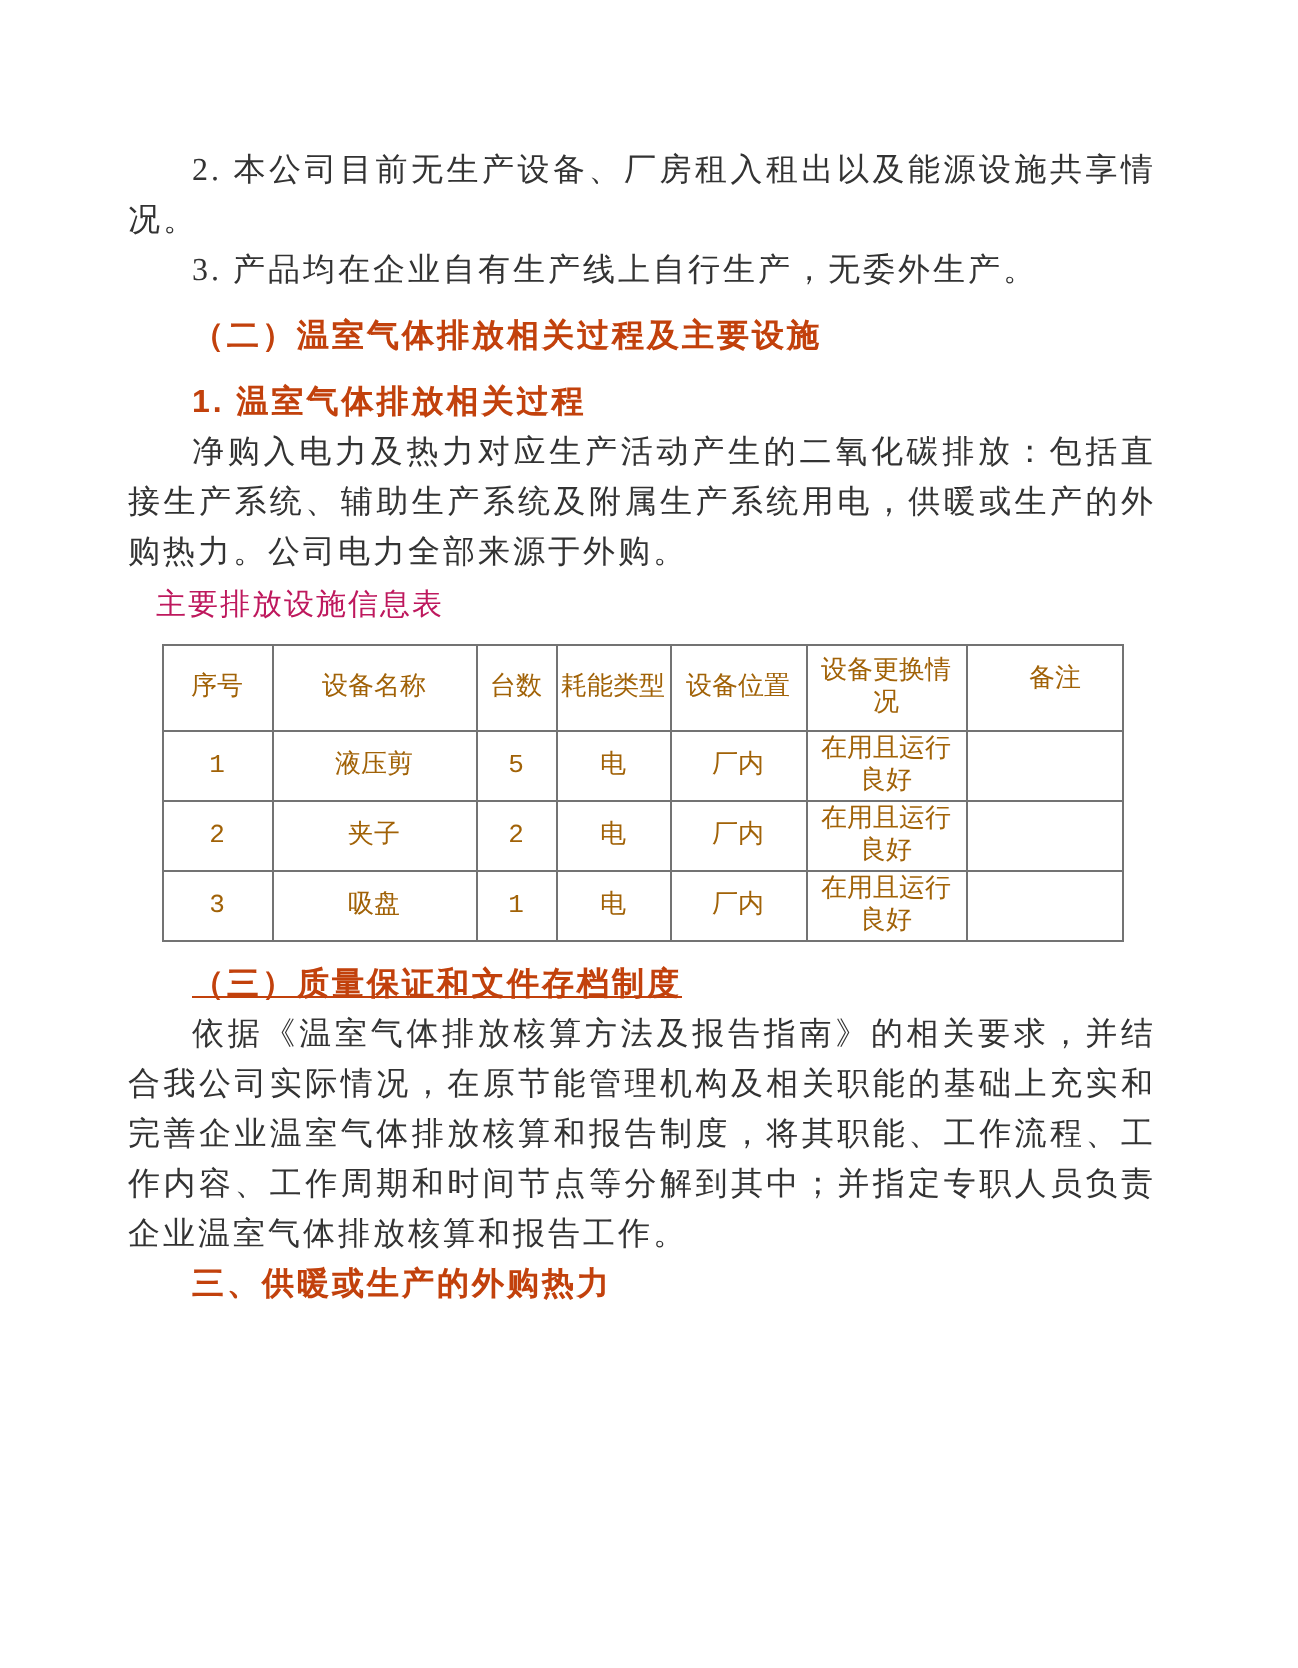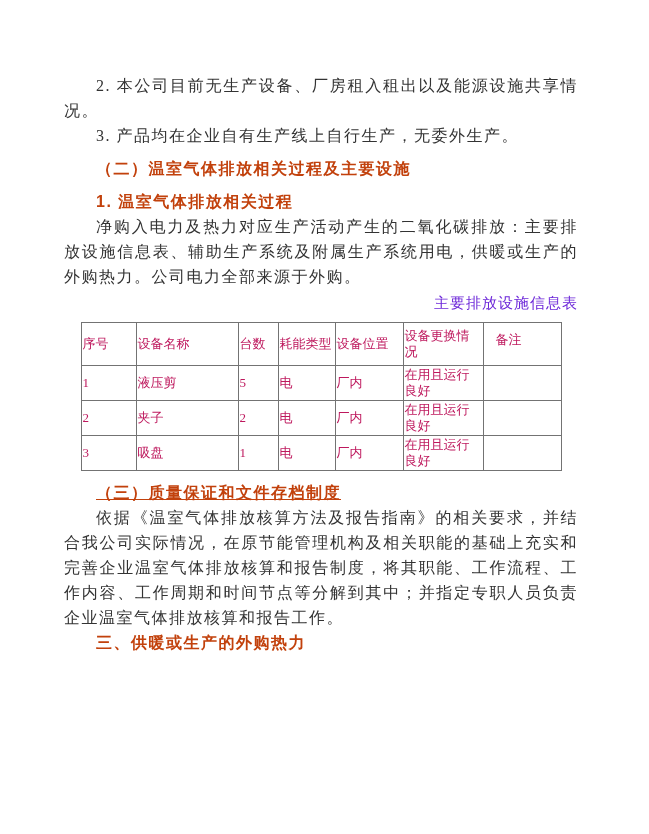--- a/index.html
+++ b/index.html
@@ -29,36 +29,37 @@
     font-family: "Liberation Sans", "DejaVu Sans", sans-serif;
     font-weight: bold;
     color: #c2410c;
     font-size: 16px;
     line-height: 25px;
     text-indent: 2em;
     letter-spacing: 1.5px;
   }
   .table-title {
     margin: 0;
-    text-align: right;
+    text-align: left;
     font-size: 15px;
     letter-spacing: 1px;
     line-height: 25px;
-    color: #6d28d9;
+    color: #be185d;
     padding-left: 14px;
   }
   table.facility {
     border-collapse: collapse;
     table-layout: fixed;
     width: 480px;
     margin: 6px auto 0;
     font-size: 13px;
     line-height: 16px;
-    color: #be185d;
-    text-align: left;
+    color: #a16207;
+    text-align: center;
+    font-family: Liberation Mono, monospace;
   }
   table.facility th, table.facility td {
     border: 1px solid #737373;
     padding: 1px;
     font-weight: normal;
     vertical-align: middle;
     overflow: hidden;
   }
   table.facility thead th { height: 43px; }
   table.facility tbody td { height: 33px; }
@@ -77,21 +78,21 @@
 <div class="page">
 
   <p class="body-par mt0">2. 本公司目前无生产设备、厂房租入租出以及能源设施共享情况。</p>
 
   <p class="body-par mt3">3. 产品均在企业自有生产线上自行生产，无委外生产。</p>
 
   <div class="heading mt8">（二）温室气体排放相关过程及主要设施</div>
 
   <div class="heading mt8">1. 温室气体排放相关过程</div>
 
-  <p class="body-par mt5">净购入电力及热力对应生产活动产生的二氧化碳排放：主要排放设施信息表、辅助生产系统及附属生产系统用电，供暖或生产的外购热力。公司电力全部来源于外购。</p>
+  <p class="body-par mt5">净购入电力及热力对应生产活动产生的二氧化碳排放：包括直接生产系统、辅助生产系统及附属生产系统用电，供暖或生产的外购热力。公司电力全部来源于外购。</p>
 
 
 
   <div class="table-title mt2">主要排放设施信息表</div>
 
   <table class="facility">
     <colgroup>
       <col style="width:55px">
       <col style="width:102px">
       <col style="width:40px">

